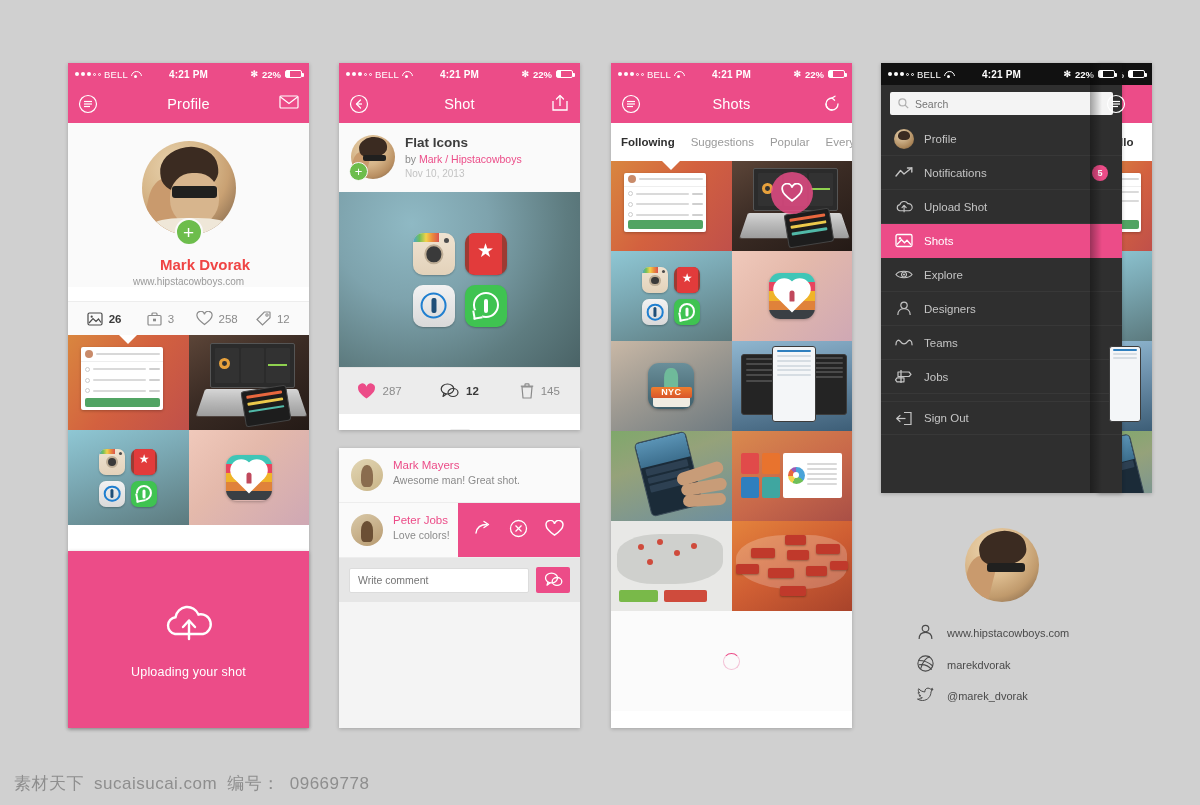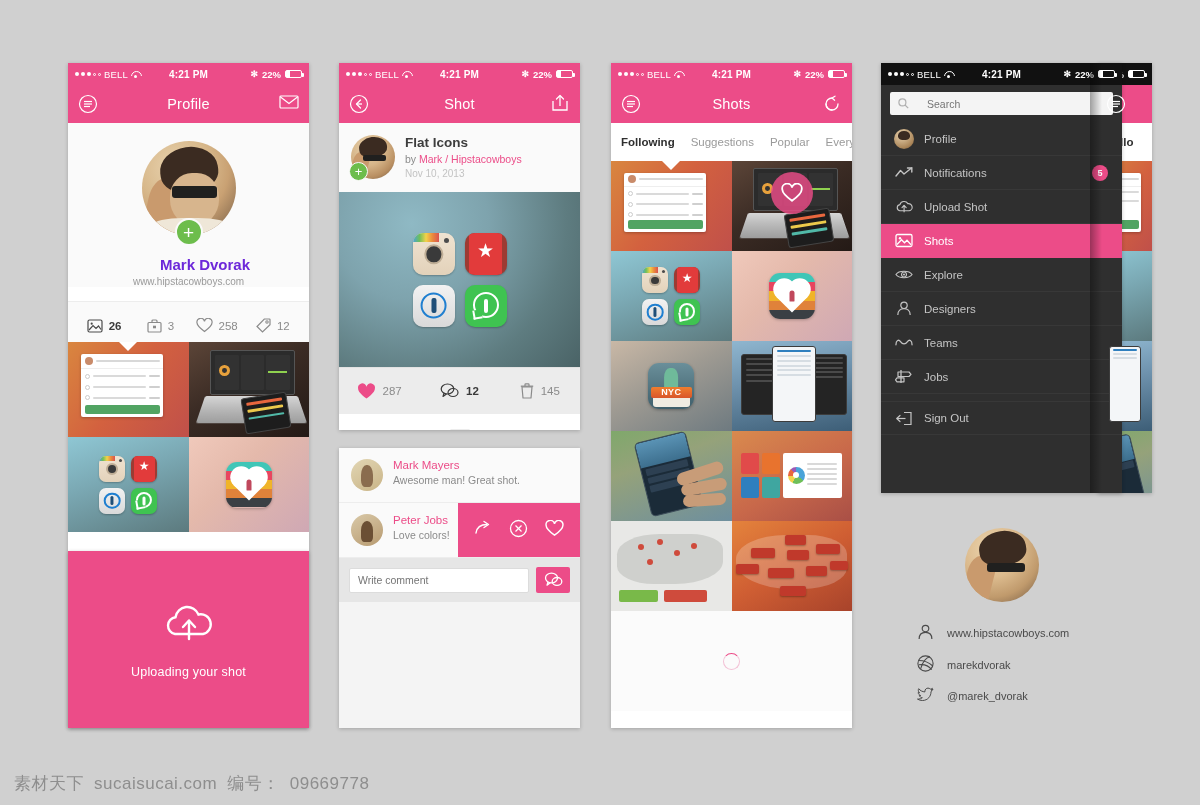--- a/index.html
+++ b/index.html
@@ -85,25 +85,25 @@
   .av-face{position:absolute;left:30%;top:34%;width:52%;height:56%;background:#d7b58d;border-radius:45% 45% 50% 50%;}
   .av-glass{position:absolute;left:32%;top:48%;width:48%;height:13%;background:#20201f;border-radius:3px;}
   .av-arm{position:absolute;left:6%;top:40%;width:34%;height:60%;background:#c99a6d;border-radius:40% 20% 10% 30%;transform:rotate(12deg);}
   .av-shirt{position:absolute;left:12%;bottom:0;width:80%;height:18%;background:#efe7d8;border-radius:40% 40% 0 0;}
   .plus-badge {
     position:absolute; left:50%; bottom:-11px; transform:translateX(-50%);
     width:28px;height:28px;border-radius:50%;background:#6dbd4c;
     color:#fff;font-size:19px;line-height:26px;text-align:center;font-weight:300;
     border:2px solid #fafafa;
   }
-  .pname { margin-top:21px; font-size:15px; font-weight:bold; color:#6d28d9;padding-left:33px; }
+  .pname { margin-top:21px; font-size:15px; font-weight:bold; color:#ef4444;padding-left:33px; }
   .purl  { margin-top:3px; font-size:10px; color:#9a9a9a; }
   .stats {
     display:flex; margin-top:14px; border-top:1px solid #ededed;
-    padding: 16px 8px 9px; align-items:center; background:#fafafa;
+    padding: 9px 8px 9px; align-items:center; background:#fafafa;
   }
   .stat { flex:1; display:flex; align-items:center; justify-content:center; gap:6px; }
   .stat .num { font-size:11.5px; color:#8b8b8b; }
   .stat.on .num { color:#3a3a3a; font-weight:bold; }
   .stat svg { display:block; }
 
   
   .grid { display:grid; grid-template-columns:1fr 1fr; gap:0; }
   .cell { height:89px; position:relative; overflow:hidden; }
   .cell.tall { height:95px; }
@@ -294,21 +294,21 @@
   .tabs { height:38px; background:#fff; display:flex; align-items:center; padding:0 10px; gap:16px; overflow:hidden; position:relative; }
   .tab { font-size:11.5px; color:#9a9a9a; white-space:nowrap; cursor:pointer; }
   .tab.active { color:#2f2f2f; font-weight:bold; }
   .shots-grid { display:grid; grid-template-columns:1fr 1fr; }
   .shots-grid .cell { height:90px; }
   .loader-area { height:100px; background:#fbfbfb; display:flex; align-items:center; justify-content:center; }
   .spinner { width:17px;height:17px;border-radius:50%;border:1.6px solid #f3c2d6;border-top-color:#ec4c88; }
 
   
   .menu-search { padding:7px 9px; background:#2f2f2f; display:flex; }
-  .search-box { flex:1; height:23px; background:#f4f4f4; border-radius:2px; display:flex; align-items:center; gap:18px; padding:0 8px; }
+  .search-box { flex:1; height:23px; background:#f4f4f4; border-radius:2px; display:flex; align-items:center; gap:6px; padding:0 8px; }
   .search-box input { border:none; outline:none; background:transparent; font-size:10.5px; color:#8b8b8b; font-family:"Liberation Sans",sans-serif; width:100%; }
   .menu-item {
     height:34px; display:flex; align-items:center; gap:11px; padding:0 14px;
     color:#c4c4c4; font-size:11.5px; border-bottom:1px solid #383838; cursor:pointer;
     position:relative; background:#2f2f2f;
   }
   .menu-item.active { background:#ec4c88; color:#fff; border-bottom-color:#ec4c88; }
   .menu-item.gap { margin-top:7px; border-top:1px solid #383838; }
   .menu-ico { width:18px; display:flex; align-items:center; justify-content:center; flex:none; }
   .badge { margin-left:auto; background:#ec4c88; color:#fff; font-size:9px; width:16px;height:16px;border-radius:50%;display:flex;align-items:center;justify-content:center;font-weight:bold; }

